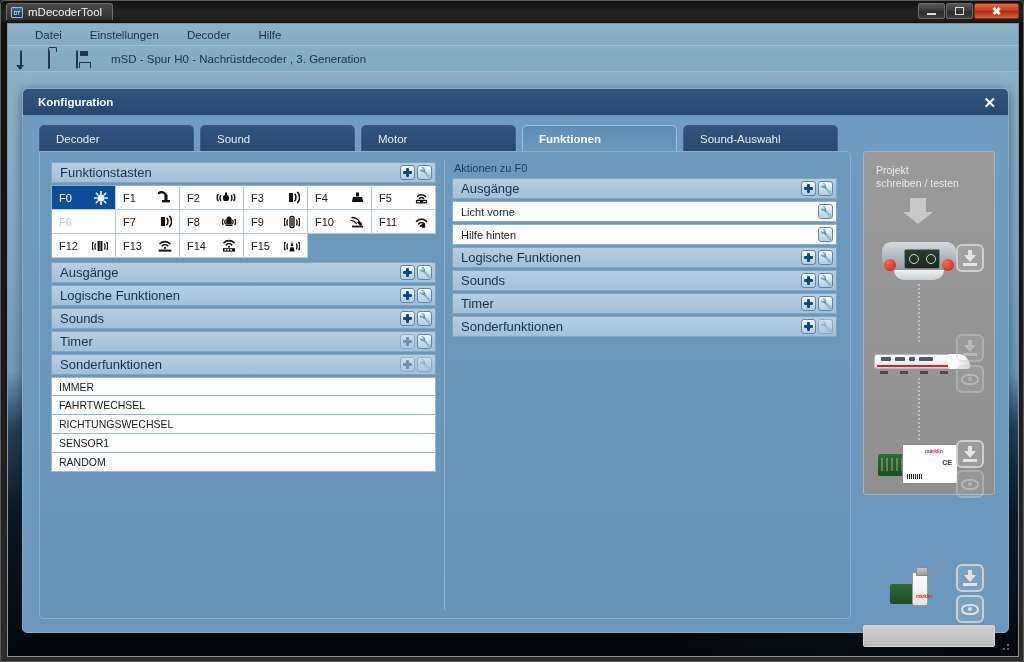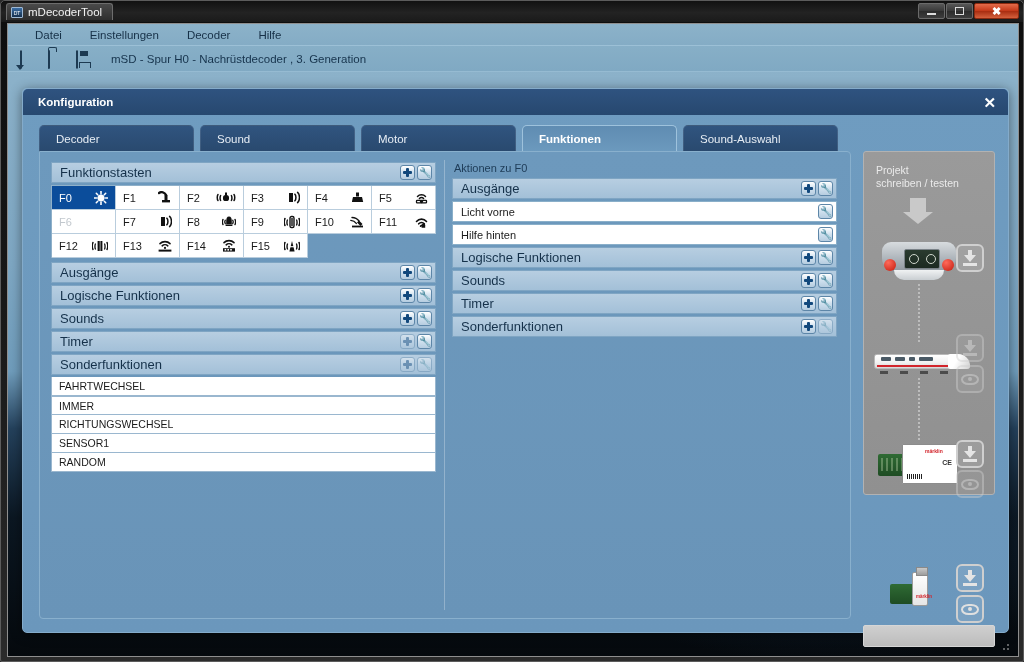--- a/index.html
+++ b/index.html
@@ -715,25 +715,25 @@
                       <span class="plus-h"></span>
                       <span class="plus-v"></span>
                     </span>
                     <span class="mini-btn dim">
                       <span class="wr">🔧</span>
                     </span>
                   </span>
                 </div>
               </div>
             <div id="special-list">
+                <div class="wrow first">
+                  <span>IMMER</span>
+                </div>
                 <div class="wrow">
                   <span>FAHRTWECHSEL</span>
-                </div>
-                <div class="wrow first">
-                  <span>IMMER</span>
                 </div>
                 <div class="wrow">
                   <span>RICHTUNGSWECHSEL</span>
                 </div>
                 <div class="wrow">
                   <span>SENSOR1</span>
                 </div>
                 <div class="wrow">
                   <span>RANDOM</span>
                 </div>

